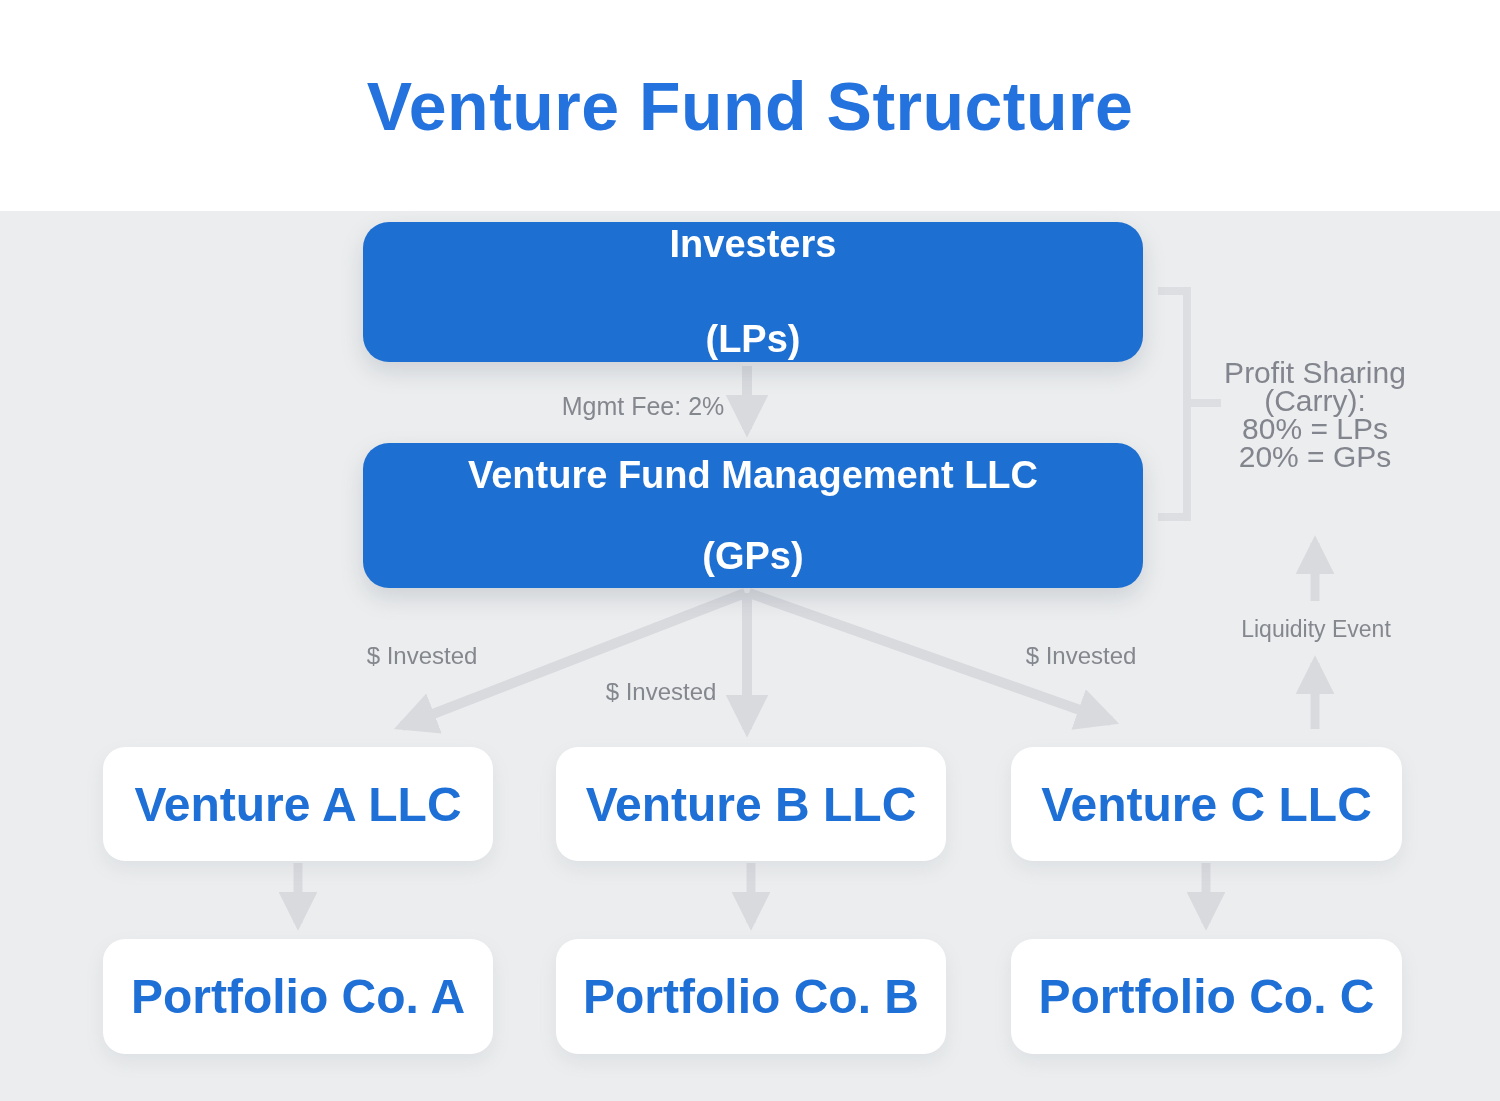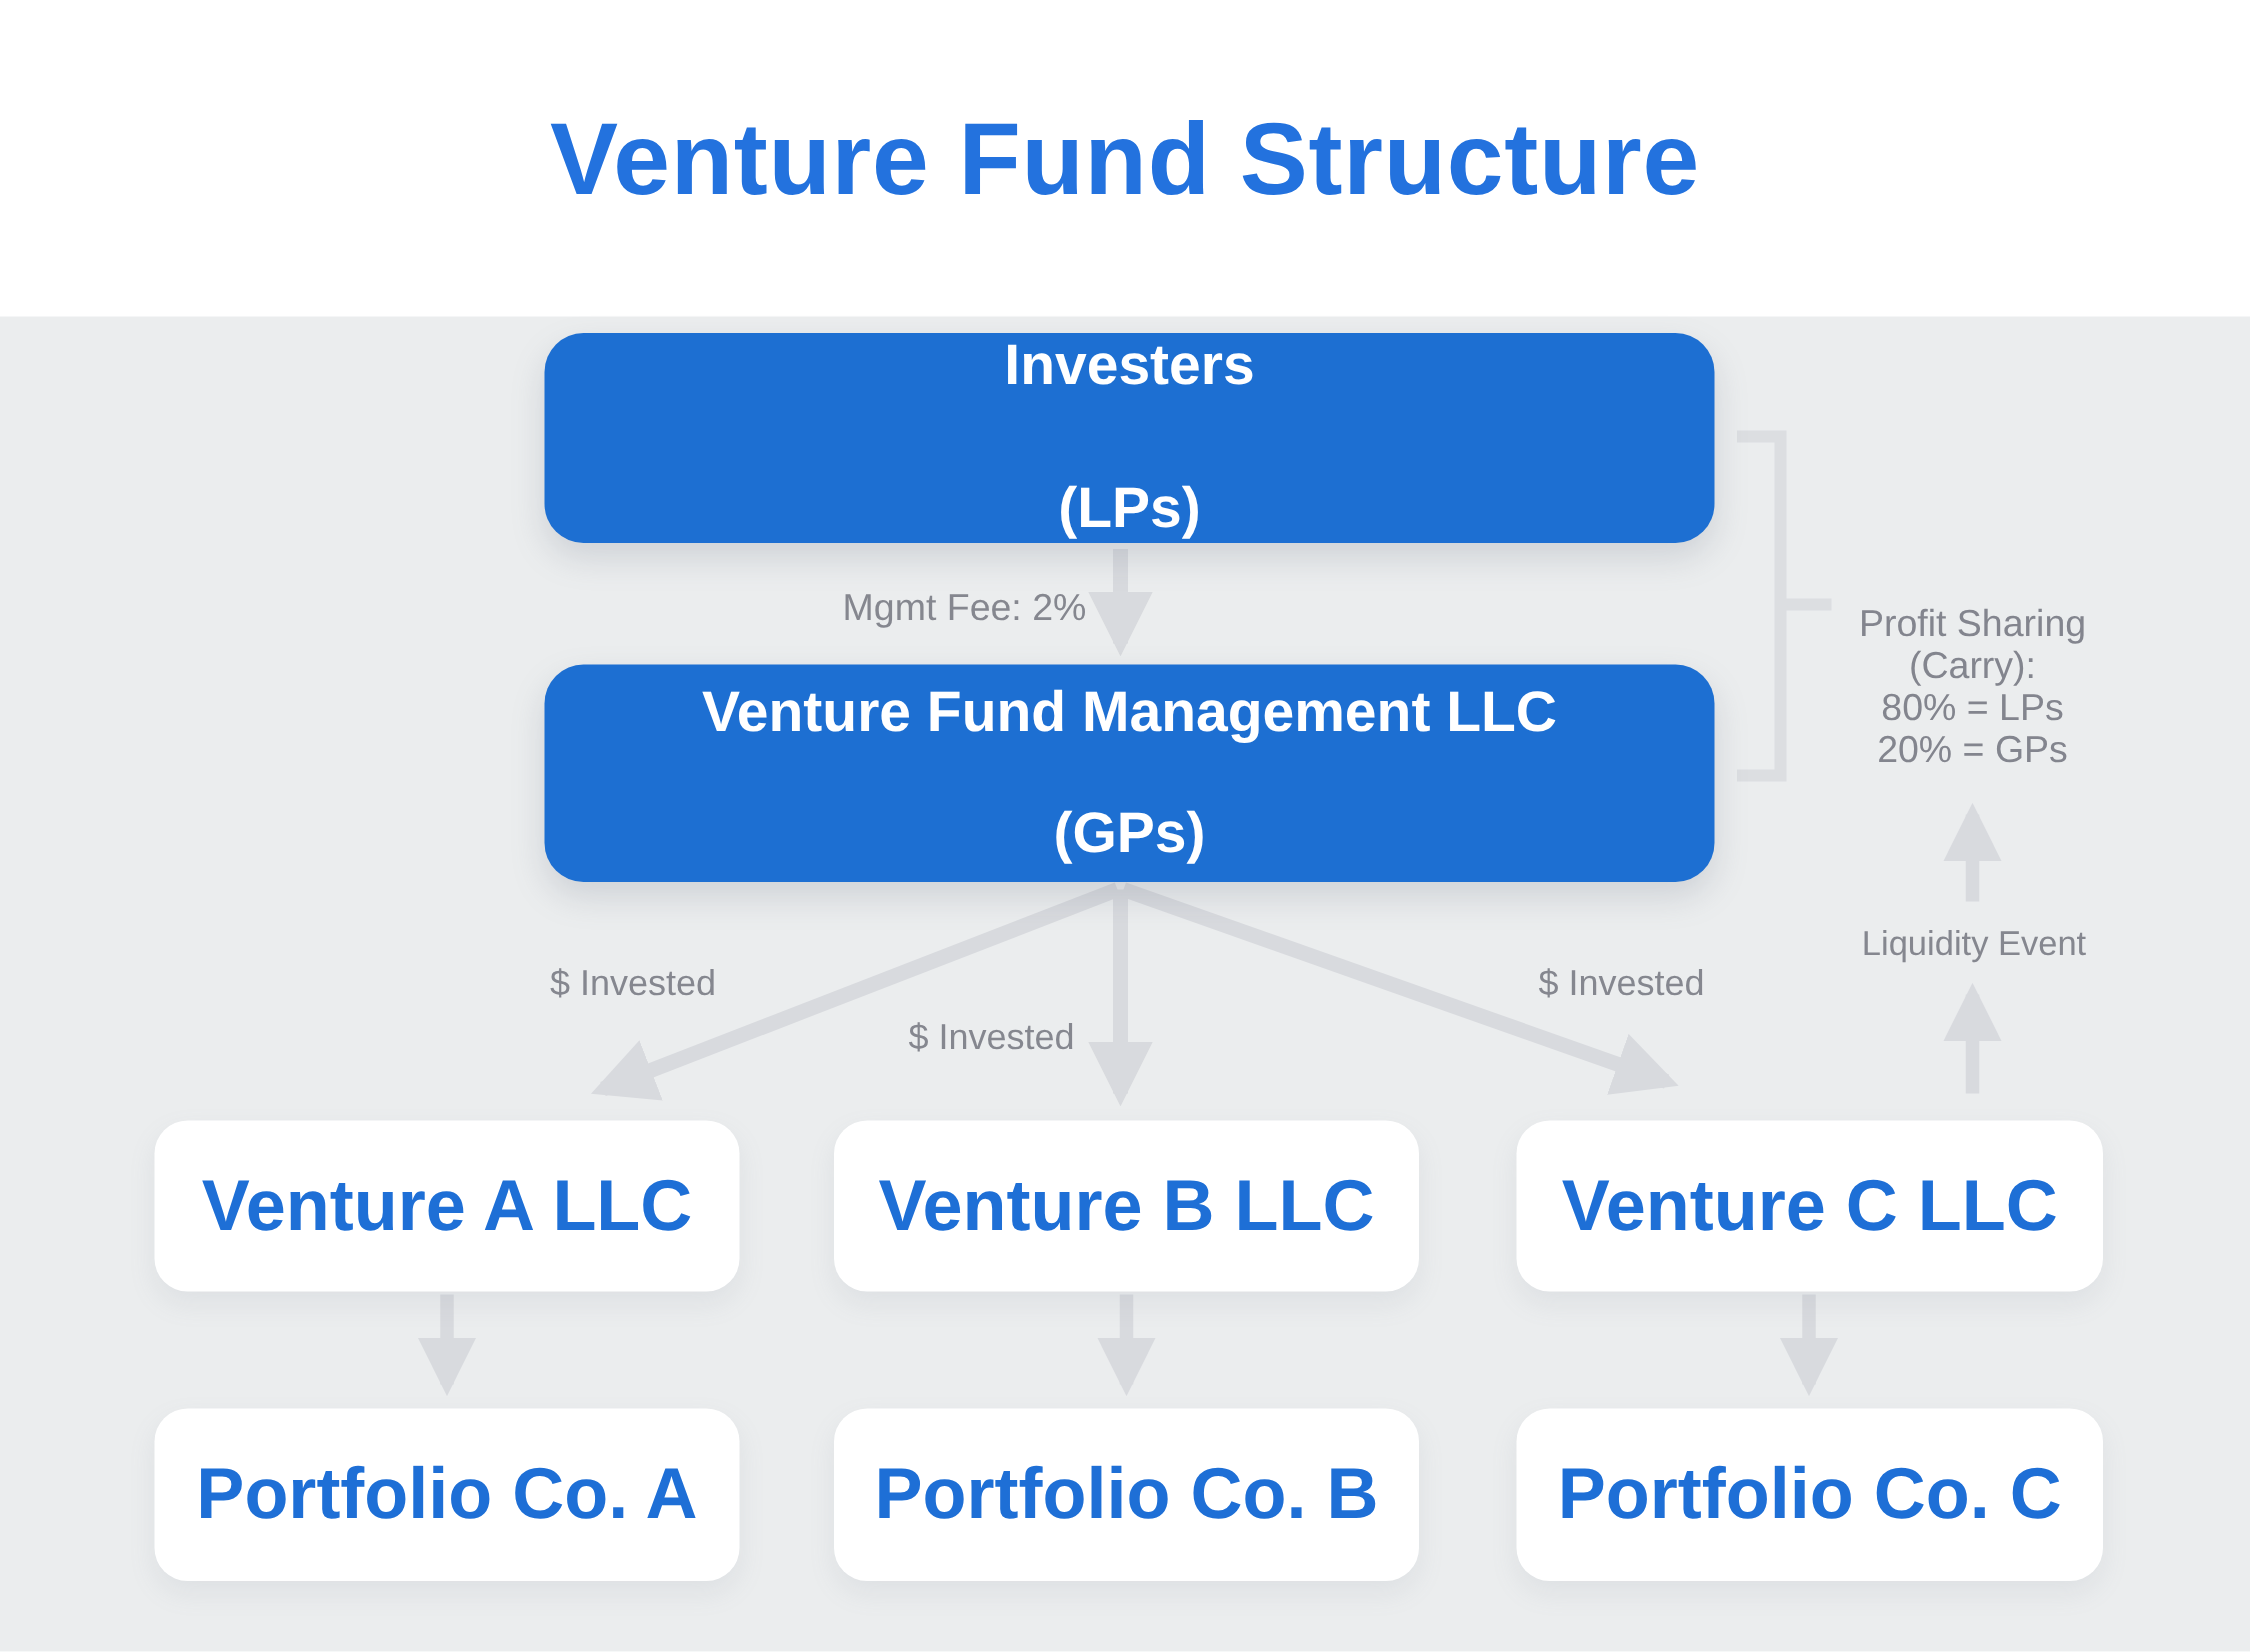--- a/index.html
+++ b/index.html
@@ -40,21 +40,21 @@
     position:absolute;color:#85878f;font-size:24px;white-space:nowrap;
     transform:translate(-50%,-50%);
   }
   #label-mgmt-fee{left:643px;top:406px;font-size:25px;}
   #label-invested-left{left:422px;top:656px;}
   #label-invested-mid{left:661px;top:692px;}
   #label-invested-right{left:1081px;top:656px;}
   #label-liquidity{left:1316px;top:629px;font-size:23px;}
   .annotation{
     position:absolute;left:1315px;top:359px;transform:translateX(-50%);
-    color:#83858e;font-size:25px;line-height:28px;text-align:center;white-space:nowrap;margin-top:43px;
+    color:#83858e;font-size:30px;line-height:28px;text-align:center;white-space:nowrap;
   }
 </style>
 </head>
 <body>
 
 <div class="canvas">
 
   <svg class="edges" viewBox="0 0 1500 1101" xmlns="http://www.w3.org/2000/svg">
     <defs>
       <marker id="ah" viewBox="0 0 10 10" refX="8" refY="5" markerWidth="4.3" markerHeight="4.3" orient="auto-start-reverse">

